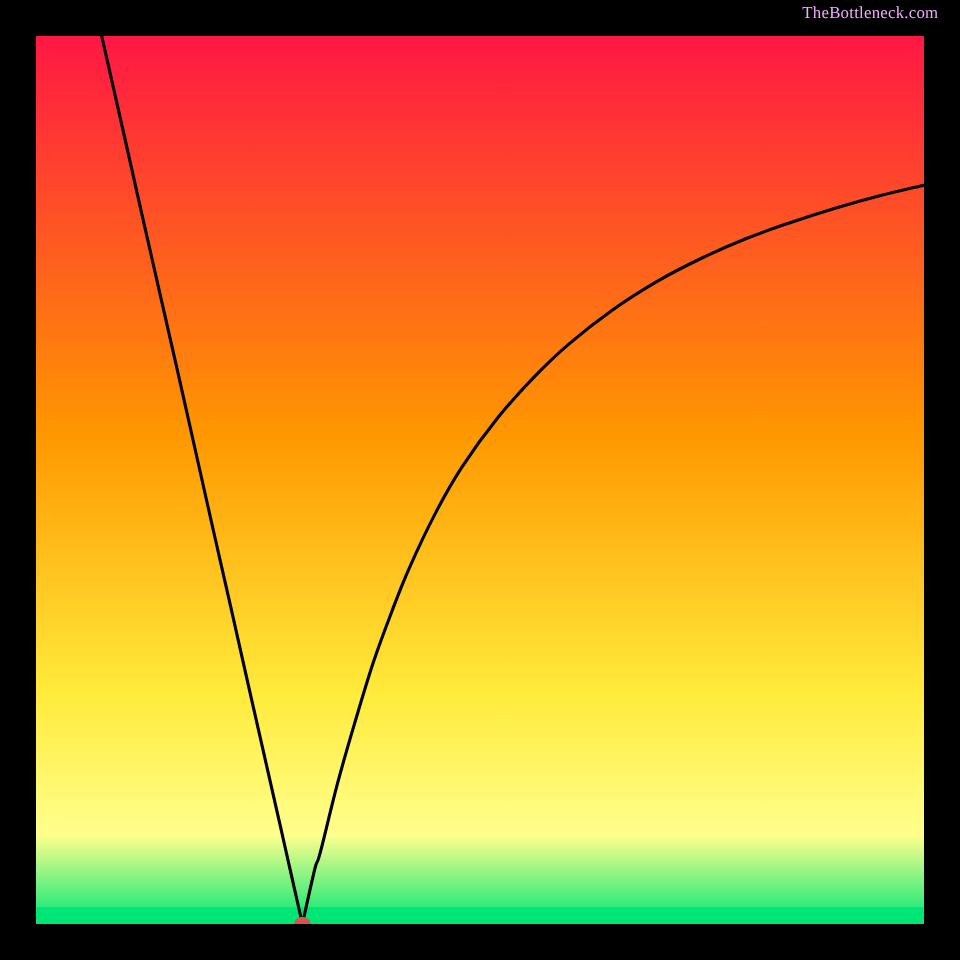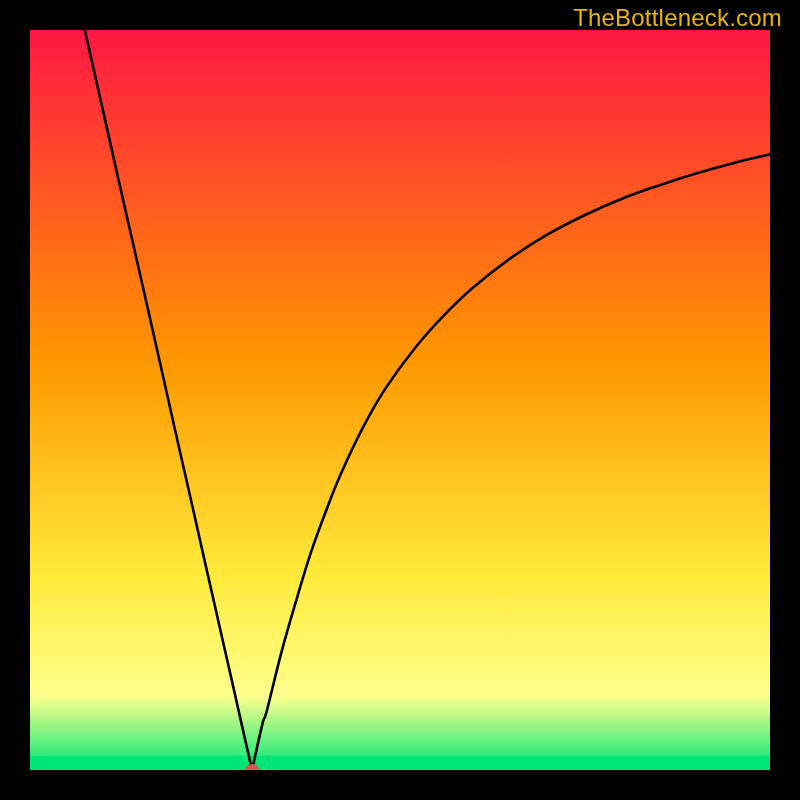--- a/index.html
+++ b/index.html
@@ -15,23 +15,23 @@
     width: 800px;
     height: 800px;
   }
   svg {
     display: block;
   }
   .watermark {
     position: absolute;
     top: 4px;
     right: 18px;
-    font-family: Liberation Sans, sans-serif;
-    font-size: 24px;
-    color: #eab308;
+    font-family: Liberation Serif, serif;
+    font-size: 14px;
+    color: #f0abfc;
     letter-spacing: 0.2px;
     font-weight: 500;
   }
 </style>
 </head>
 <body>
 
 <div class="wrap">
   <div class="watermark">TheBottleneck.com</div>
   <svg id="chart-svg" width="800" height="800" viewBox="0 0 800 800">

